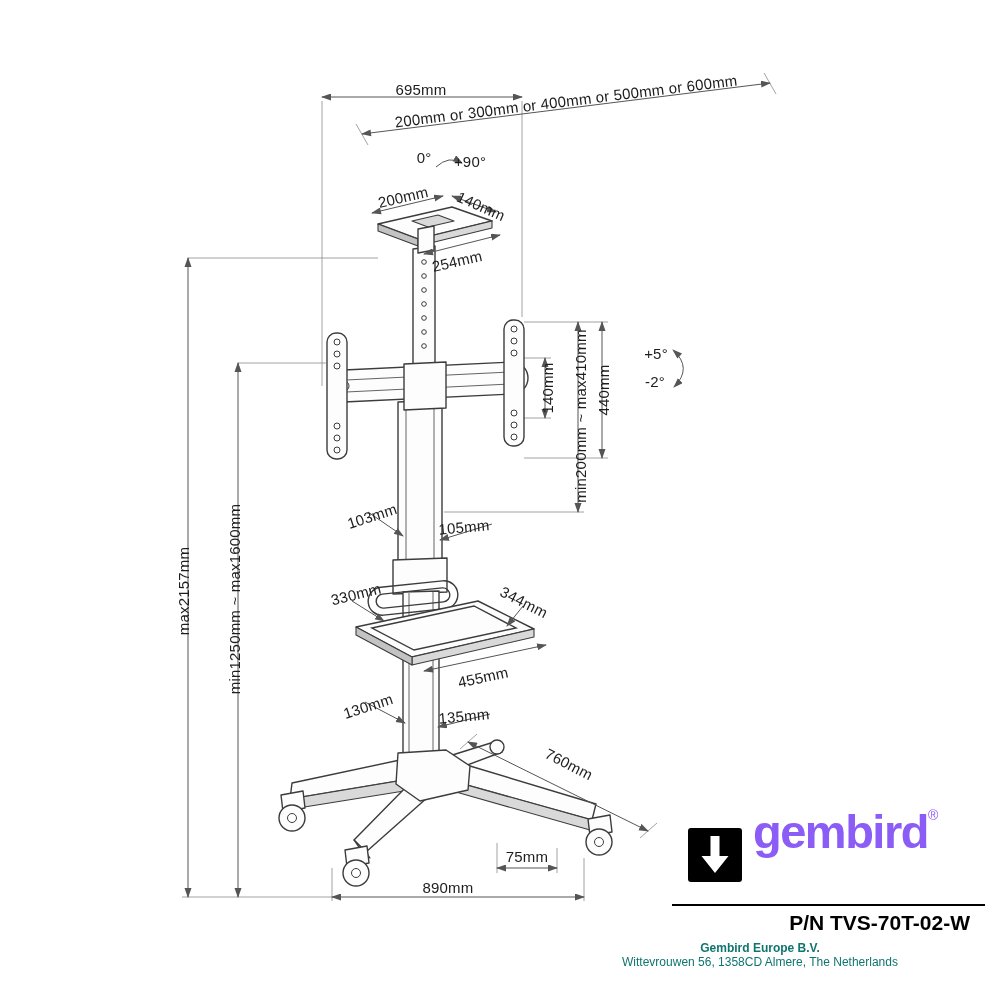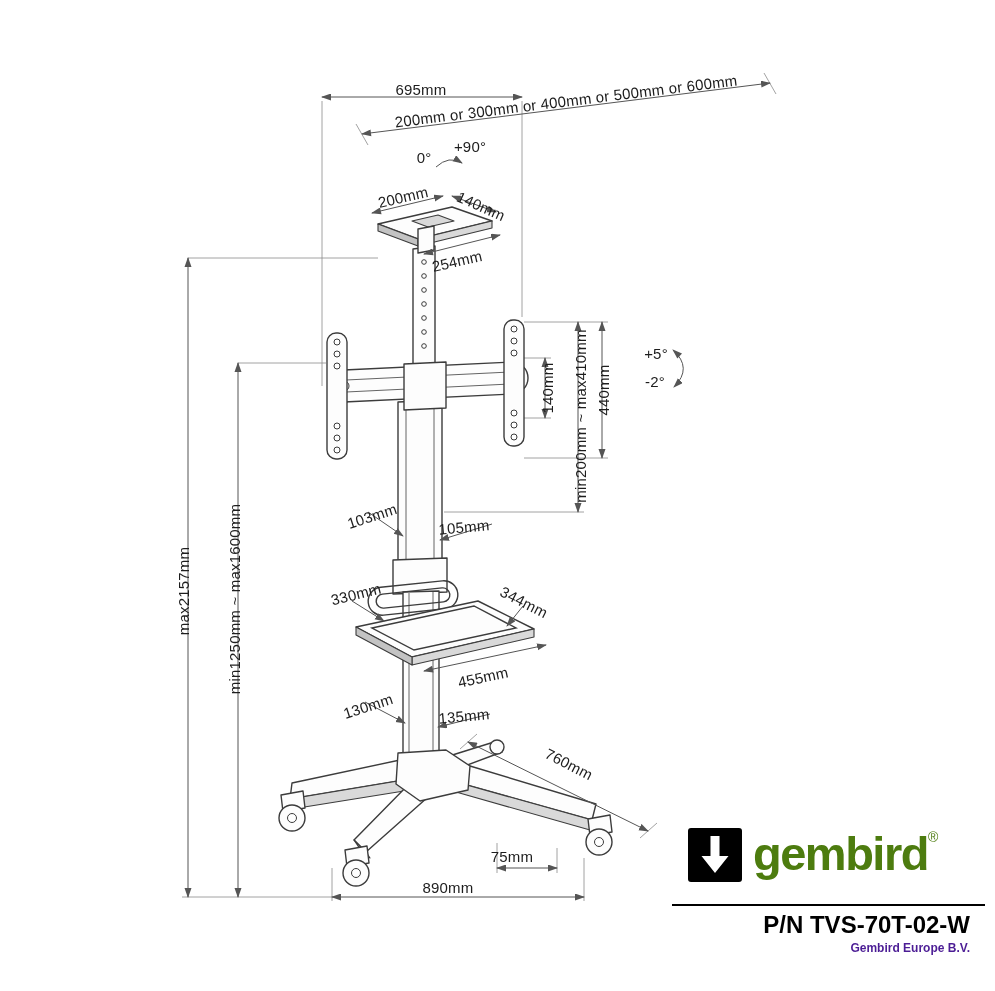--- a/index.html
+++ b/index.html
@@ -16,29 +16,29 @@
   .shade2 { stroke:#3c3c3c; stroke-width:1.1; fill:#c3c3c3; stroke-linejoin:round; }
   .hole { stroke:#3c3c3c; stroke-width:1; fill:#ffffff; }
   .thin { stroke:#3c3c3c; stroke-width:0.8; fill:none; }
   .loop { stroke:#3c3c3c; stroke-width:1.4; fill:none; }
 
   
   .lbl { position:absolute; transform:translate(-50%,-50%) rotate(var(--r,0deg));
          font-size:15px; color:#1d1d1d; white-space:nowrap; letter-spacing:.2px; }
 
   
-  .logo-text { position:absolute; left:753px; top:826px; font-size:47px;
-               font-weight:700; color:#4d7c0f; letter-spacing:-1.5px; }
+  .logo-text { position:absolute; left:753px; top:804px; font-size:47px;
+               font-weight:700; color:#8b5cf6; letter-spacing:-1.5px; }
   .logo-text sup { font-size:14px; font-weight:400; vertical-align:28px; letter-spacing:0; }
   .divider { position:absolute; left:672px; top:904px; width:313px; height:0;
              border-top:2px solid #000; }
   .pn { position:absolute; right:10px; top:911px; width:400px; text-align:right;
-        font-size:24px; font-weight:700; color:#000; }
+        font-size:21px; font-weight:700; color:#000; }
   .company-block { position:absolute; right:10px; top:941px; width:420px;
-                   text-align:right; font-size:12px; line-height:14px; color:#4c1d95; }
+                   text-align:center; font-size:12px; line-height:14px; color:#0f766e; }
   .company-block .co { font-weight:700; }
 </style>
 </head>
 <body>
 
 <div class="stage">
 
   <svg class="art" width="995" height="991" viewBox="0 0 995 991">
     <defs>
       <marker id="aE" markerWidth="12" markerHeight="9" refX="9" refY="3.5" orient="auto" markerUnits="userSpaceOnUse">
@@ -197,44 +197,45 @@
 
     <g>
       <rect x="688" y="828" width="54" height="54" rx="3" fill="#000"></rect>
       <path d="M710.5,836 h9 v20 h9 l-13.5,17 -13.5,-17 h9 z" fill="#fff"></path>
     </g>
   </svg>
 
   <div class="lbl" style="left:421px;top:89px">695mm</div>
   <div class="lbl" style="left:566px;top:101px;--r:-7deg">200mm or 300mm or 400mm or 500mm or 600mm</div>
   <div class="lbl" style="left:424px;top:157px">0°</div>
-  <div class="lbl" style="left:470px;top:146px">+90°</div>
+  <div class="lbl" style="left:470px;top:161px">+90°</div>
   <div class="lbl" style="left:403px;top:197px;--r:-13deg">200mm</div>
   <div class="lbl" style="left:481px;top:206px;--r:24deg">140mm</div>
   <div class="lbl" style="left:457px;top:261px;--r:-13deg">254mm</div>
   <div class="lbl" style="left:547px;top:388px;--r:-90deg">140mm</div>
   <div class="lbl" style="left:580px;top:416px;--r:-90deg">min200mm ~ max410mm</div>
   <div class="lbl" style="left:603px;top:390px;--r:-90deg">440mm</div>
   <div class="lbl" style="left:656px;top:353px">+5°</div>
   <div class="lbl" style="left:655px;top:381px">-2°</div>
   <div class="lbl" style="left:372px;top:516px;--r:-18deg">103mm</div>
   <div class="lbl" style="left:464px;top:527px;--r:-5deg">105mm</div>
   <div class="lbl" style="left:356px;top:594px;--r:-14deg">330mm</div>
   <div class="lbl" style="left:524px;top:602px;--r:27deg">344mm</div>
   <div class="lbl" style="left:483px;top:677px;--r:-12deg">455mm</div>
   <div class="lbl" style="left:368px;top:706px;--r:-18deg">130mm</div>
   <div class="lbl" style="left:464px;top:716px;--r:-5deg">135mm</div>
   <div class="lbl" style="left:183px;top:591px;--r:-90deg">max2157mm</div>
   <div class="lbl" style="left:234px;top:599px;--r:-90deg">min1250mm ~ max1600mm</div>
   <div class="lbl" style="left:569px;top:764px;--r:27deg">760mm</div>
-  <div class="lbl" style="left:512px;top:856px">75mm</div>
+  <div class="lbl" style="left:527px;top:856px">75mm</div>
   <div class="lbl" style="left:448px;top:887px">890mm</div>
 
   <div class="logo-text">
     <span>gembird</span><sup>®</sup>
   </div>
   <div class="divider"></div>
   <div class="pn">P/N TVS-70T-02-W</div>
   <div class="company-block">
     <div class="co">Gembird Europe B.V.</div>
+    <div>Wittevrouwen 56, 1358CD Almere, The Netherlands</div>
   </div>
 
 </div>
 
 </body></html>

